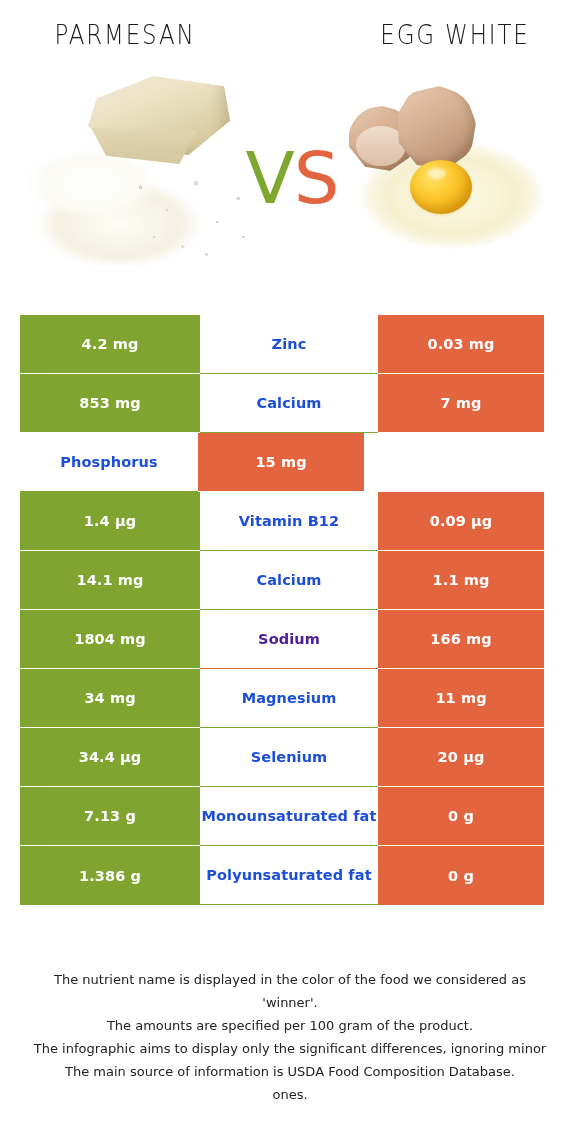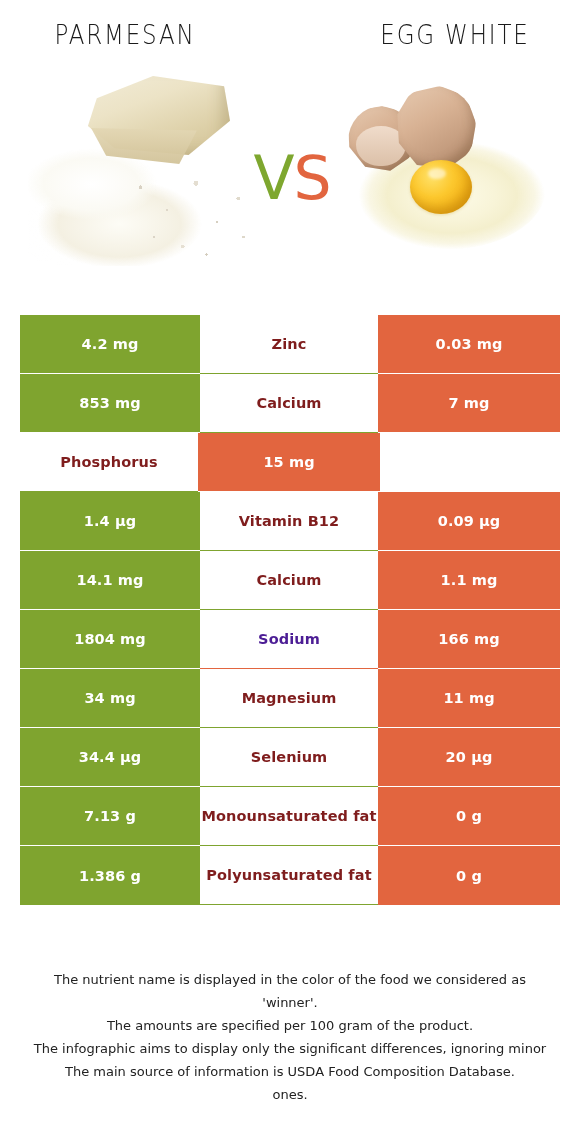--- a/index.html
+++ b/index.html
@@ -39,21 +39,21 @@
     transform: scale(0.92, 1.06);
   }
   .title-left  { left: 0; width: 250px; text-align: center; }
   .title-right { right: 0; width: 250px; text-align: center; }
 
   .vs {
     position: absolute;
     left: 4px; right: 0;
     top: 128px;
     text-align: center;
-    font-size: 60px;
+    font-size: 72px;
     font-weight: 400;
     line-height: 100px;
     letter-spacing: -1px;
     font-family: "DejaVu Sans", sans-serif;
     z-index: 5;
   }
   .vs .v { color: #7EA72F; }
   .vs .s { color: #E2653F; }
 
   
@@ -189,30 +189,30 @@
     border-bottom: 1px solid #ffffff;
     text-align: center;
   }
   .cell-mid {
     width: 178px;
     background: #ffffff;
     border-bottom: 1px solid #7FA42F;
   }
   .cell-mid.win-right { border-bottom-color: #E2653F; }
   .cell-right {
-    width: 182px;
+    width: 166px;
     background: #E2653F;
     color: #ffffff;
     border-bottom: 1px solid #ffffff;
   }
   .row:last-child .cell-left,
   .row:last-child .cell-right { border-bottom: none; }
 
   .nutrient { font-size: 14.5px; font-weight: 600; }
-  .nutrient.green  { color: #7f1d1d; }
+  .nutrient.green  { color: #1d4ed8; }
   .nutrient.orange { color: #4c1d95; }
 
   
   .footer {
     position: absolute;
     left: 0;
     top: 968px;
     width: 580px;
     text-align: center;
     font-size: 13px;

